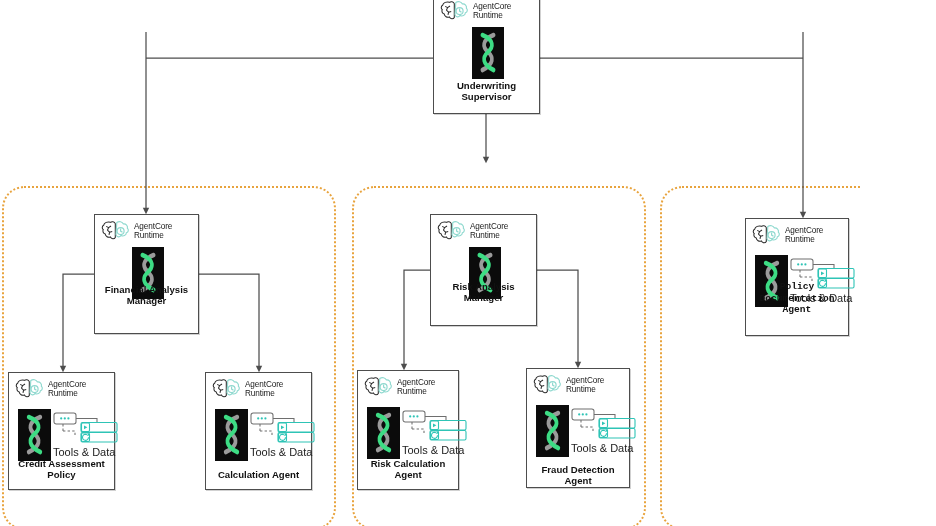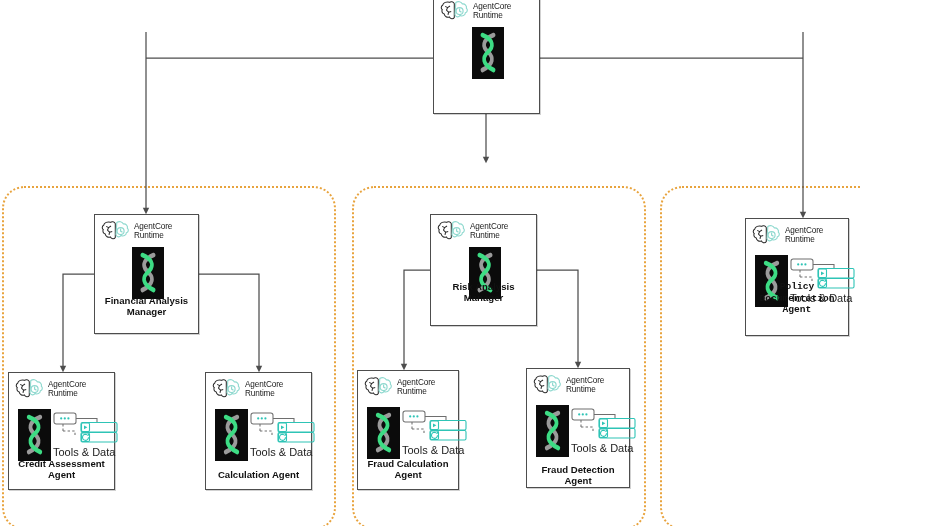--- a/index.html
+++ b/index.html
@@ -155,20 +155,22 @@
           </div>
           <div class="strands" style="left: 38px; top: 32px; width: 32px; height: 52px;">
             <svg viewBox="0 0 40 52" preserveAspectRatio="none" aria-hidden="true">
     <rect x="0" y="0" width="40" height="52" fill="#0b0b0b"></rect>
     <g fill="none" stroke-width="4.6" stroke-linecap="round">
       <path stroke="#9b9b9b" d="M27,8 C12,13 13,20 20,25 C27,30 28,37 13,43"></path>
       <path stroke="#3ddc84" d="M13,8 C28,13 27,20 20,25 C13,30 12,37 27,43"></path>
     </g>
   </svg>
           </div>
+          <div class="caption" style="bottom: 10px;">Underwriting
+Supervisor</div>
         </div>
       </div>
       <div class="node" style="left: 94px; top: 214px; width: 105px; height: 120px; border-color: rgb(77, 77, 77);">
         <div class="node-inner">
           <div class="acr">
             <span>
               <svg width="30" height="22" viewBox="0 0 30 22" aria-hidden="true">
     <g fill="none" stroke="#2b2b2b" stroke-width="1.05">
       <path d="M9.6,2.3 C6.6,1.2 3.2,2.6 2.6,5.3 C0.9,6.2 0.8,8.6 2.3,9.6
                C1.3,11.3 2.3,13.6 4.2,14 C4.5,16.4 7.1,17.9 9.4,16.9
@@ -193,21 +195,21 @@
           </div>
           <div class="strands" style="left: 37px; top: 32px; width: 32px; height: 52px;">
             <svg viewBox="0 0 40 52" preserveAspectRatio="none" aria-hidden="true">
     <rect x="0" y="0" width="40" height="52" fill="#0b0b0b"></rect>
     <g fill="none" stroke-width="4.6" stroke-linecap="round">
       <path stroke="#9b9b9b" d="M27,8 C12,13 13,20 20,25 C27,30 28,37 13,43"></path>
       <path stroke="#3ddc84" d="M13,8 C28,13 27,20 20,25 C13,30 12,37 27,43"></path>
     </g>
   </svg>
           </div>
-          <div class="caption" style="bottom: 15px;">Financial Analysis
+          <div class="caption" style="bottom: 26px;">Financial Analysis
 Manager</div>
         </div>
       </div>
       <div class="node" style="left: 430px; top: 214px; width: 107px; height: 112px; border-color: rgb(77, 77, 77);">
         <div class="node-inner">
           <div class="acr">
             <span>
               <svg width="30" height="22" viewBox="0 0 30 22" aria-hidden="true">
     <g fill="none" stroke="#2b2b2b" stroke-width="1.05">
       <path d="M9.6,2.3 C6.6,1.2 3.2,2.6 2.6,5.3 C0.9,6.2 0.8,8.6 2.3,9.6
@@ -365,21 +367,21 @@
       <rect x="28.5" y="22" width="8" height="8.5" rx="1.2"></rect>
       <path d="M31,14.4 L34.4,16.3 L31,18.2 Z" fill="#2ec4b6" stroke="none"></path>
       <path d="M35.5,26.3 a3,3 0 1 1 -1.6,-2.6"></path>
       <path d="M35.2,22.6 L35.6,24.1 L34.1,24.3"></path>
     </g>
   </svg>
             </div>
             <div class="tools-label">Tools &amp; Data</div>
           </div>
           <div class="caption" style="bottom: 8px;">Credit Assessment
-Agent</div>
+Policy</div>
         </div>
       </div>
       <div class="node" style="left: 205px; top: 372px; width: 107px; height: 118px; border-color: rgb(77, 77, 77);">
         <div class="node-inner">
           <div class="acr">
             <span>
               <svg width="30" height="22" viewBox="0 0 30 22" aria-hidden="true">
     <g fill="none" stroke="#2b2b2b" stroke-width="1.05">
       <path d="M9.6,2.3 C6.6,1.2 3.2,2.6 2.6,5.3 C0.9,6.2 0.8,8.6 2.3,9.6
                C1.3,11.3 2.3,13.6 4.2,14 C4.5,16.4 7.1,17.9 9.4,16.9
@@ -493,21 +495,21 @@
       <rect x="28.5" y="12" width="8" height="8.5" rx="1.2"></rect>
       <rect x="28.5" y="22" width="8" height="8.5" rx="1.2"></rect>
       <path d="M31,14.4 L34.4,16.3 L31,18.2 Z" fill="#2ec4b6" stroke="none"></path>
       <path d="M35.5,26.3 a3,3 0 1 1 -1.6,-2.6"></path>
       <path d="M35.2,22.6 L35.6,24.1 L34.1,24.3"></path>
     </g>
   </svg>
             </div>
             <div class="tools-label">Tools &amp; Data</div>
           </div>
-          <div class="caption" style="bottom: 8px;">Fraud Calculation
+          <div class="caption" style="bottom: 8px;">Risk Calculation
 Agent</div>
         </div>
       </div>
       <div class="node" style="left: 526px; top: 368px; width: 104px; height: 120px; border-color: rgb(77, 77, 77);">
         <div class="node-inner">
           <div class="acr">
             <span>
               <svg width="30" height="22" viewBox="0 0 30 22" aria-hidden="true">
     <g fill="none" stroke="#2b2b2b" stroke-width="1.05">
       <path d="M9.6,2.3 C6.6,1.2 3.2,2.6 2.6,5.3 C0.9,6.2 0.8,8.6 2.3,9.6

